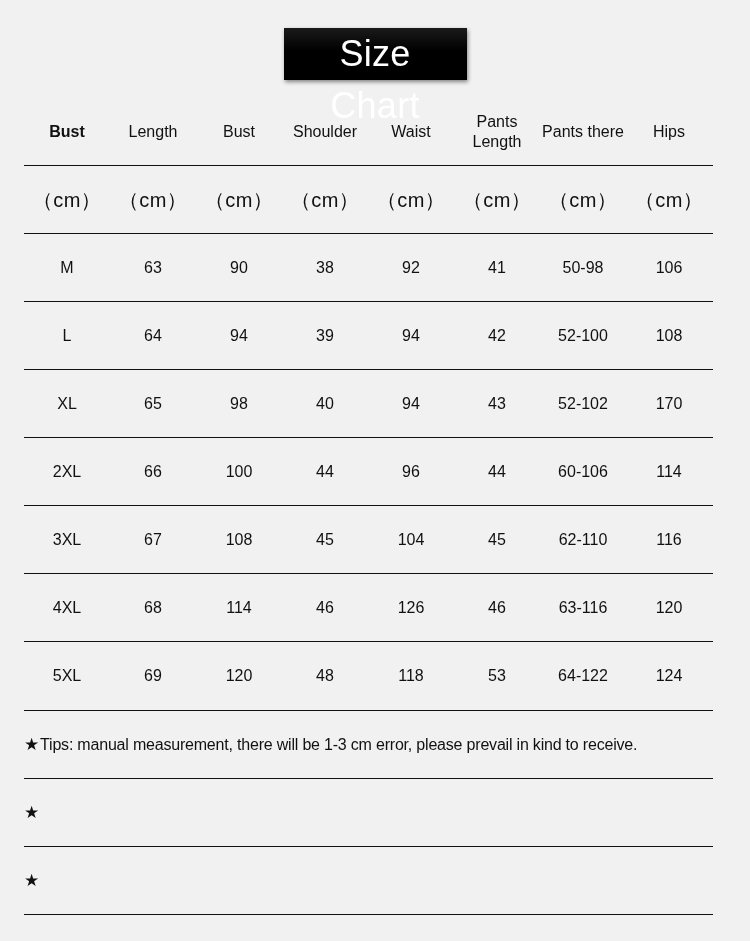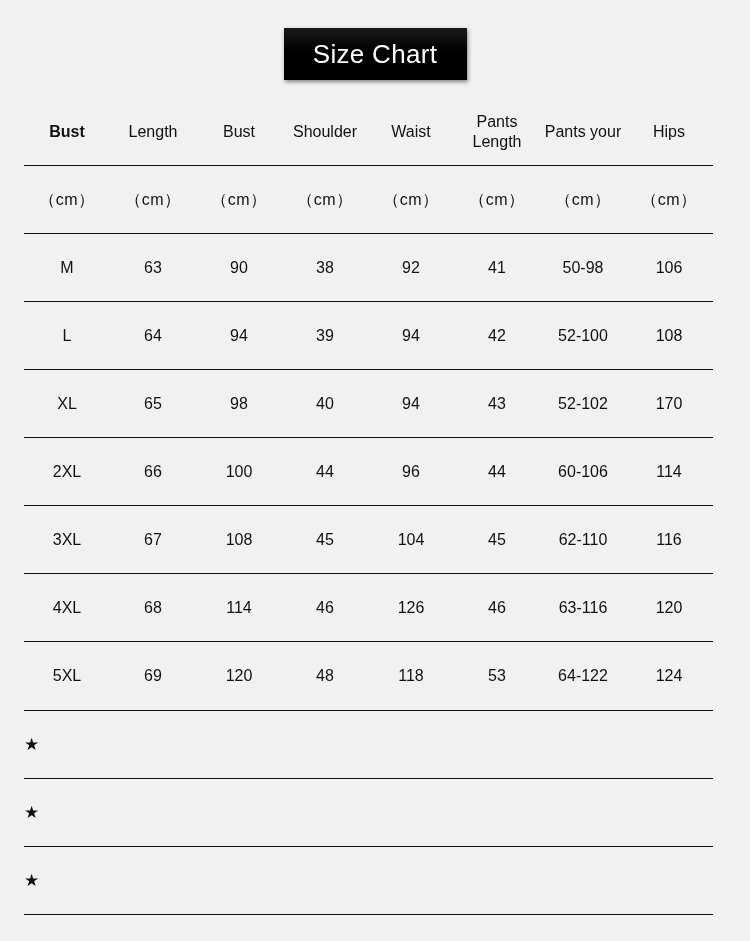--- a/index.html
+++ b/index.html
@@ -19,21 +19,21 @@
       position: absolute;
       top: 28px;
       left: 0;
       width: 750px;
       text-align: center;
     }
     .title-box {
       display: inline-block;
       background: linear-gradient(#1a1a1a, #000 45%, #000);
       color: #fff;
-      font-size: 26px;
+      font-size: 36px;
       line-height: 52px;
       height: 52px;
       padding: 0 10px;
       width: 163px;
       box-shadow: 1px 2px 4px rgba(0,0,0,0.45);
       letter-spacing: 0.3px;
     }
     .table {
       position: absolute;
       left: 24px;
@@ -56,21 +56,21 @@
     }
     .cell.bold { font-weight: bold; }
     .c0 { width: 86px; }
     .c1 { width: 86px; }
     .c2 { width: 86px; text-align: center; }
     .c3 { width: 86px; }
     .c4 { width: 86px; }
     .c5 { width: 86px; }
     .c6 { width: 86px; }
     .c7 { width: 86px; }
-    .units .cell { font-size: 16px; letter-spacing: 0.5px; }
+    .units .cell { font-size: 20px; letter-spacing: 0.5px; }
     .note {
       display: flex;
       align-items: center;
       height: 68px;
       border-bottom: 1.5px solid #111;
       box-sizing: border-box;
       font-size: 16px;
       letter-spacing: -0.2px;
     }
     .star {
@@ -89,21 +89,21 @@
   <div class="row header">
     <div class="cell c0 bold">Bust</div>
     <div class="cell c1">Length</div>
     <div class="cell c2">Bust</div>
     <div class="cell c3">Shoulder</div>
     <div class="cell c4">Waist</div>
     <div class="cell c5">
       <div>Pants</div>
       <div>Length</div>
     </div>
-    <div class="cell c6">Pants your</div>
+    <div class="cell c6">Pants there</div>
     <div class="cell c7">Hips</div>
   </div>
 
   <div class="row units">
     <div class="cell c0">（cm）</div>
     <div class="cell c1">（cm）</div>
     <div class="cell c2">（cm）</div>
     <div class="cell c3">（cm）</div>
     <div class="cell c4">（cm）</div>
     <div class="cell c5">（cm）</div>
@@ -177,20 +177,21 @@
     <div class="cell c2">120</div>
     <div class="cell c3">48</div>
     <div class="cell c4">118</div>
     <div class="cell c5">53</div>
     <div class="cell c6">64-122</div>
     <div class="cell c7">124</div>
   </div>
 
   <div class="note">
     <span class="star">★</span>
+    <span>Tips: manual measurement, there will be 1-3 cm error, please prevail in kind to receive.</span>
   </div>
   <div class="note">
     <span class="star">★</span>
   </div>
   <div class="note">
     <span class="star">★</span>
   </div>
 </div>
 
 </body></html>

